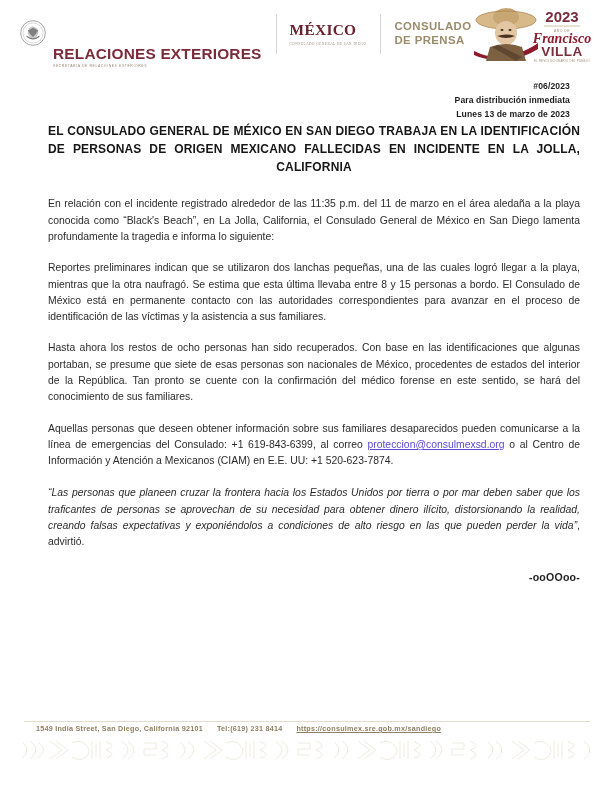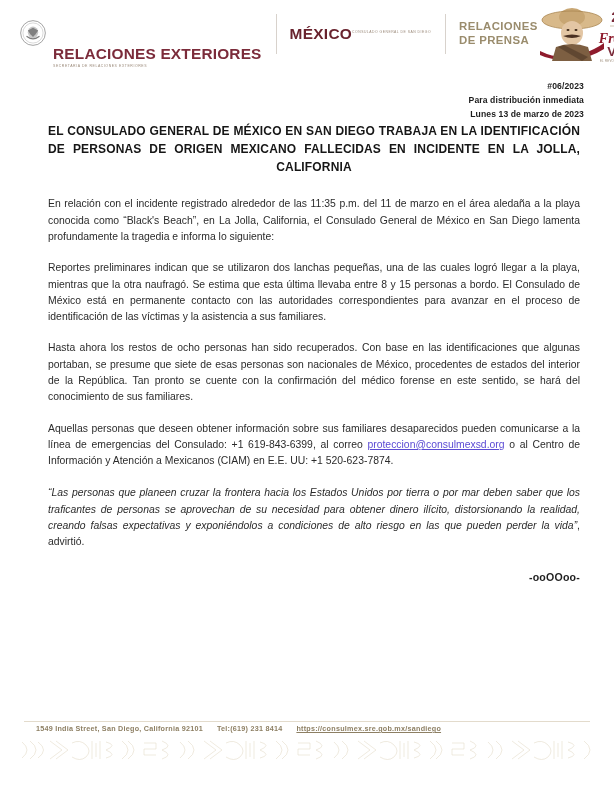--- a/index.html
+++ b/index.html
@@ -61,22 +61,23 @@
   .vdiv {
     width: 1px;
     align-self: stretch;
     margin: 14px 13px 14px 14px;
     background: #d8d2cc;
     flex: 0 0 1px;
   }
 
   .mex-block {
     display: flex;
-    flex-direction: row;
+    flex-direction: column;
     justify-content: space-between;
+    font-family: Liberation Serif, serif;
   }
   .mex-title {
     font-size: 15.4px;
     font-weight: bold;
     color: #69232e;
     letter-spacing: 0.3px;
     line-height: 1;
     white-space: nowrap;
   }
   .mex-sub {
@@ -103,21 +104,21 @@
     position: relative;
     width: 128px;
     height: 62px;
     flex: 0 0 128px;
   }
   .villa-logo svg { display:block; width:100%; height:100%; }
 
   
   .meta {
     text-align: right;
-    padding-right: 30px;
+    padding-right: 44px;
     margin-top: 12px;
     font-size: 8.6px;
     font-weight: bold;
     line-height: 1.62;
     color: #1c1c1c;
     letter-spacing: 0.1px;
   }
 
   
   .doc {
@@ -235,21 +236,21 @@
   <span class="vdiv"></span>
 
   <span class="mex-block">
     <span class="mex-title">MÉXICO</span>
     <span class="mex-sub">CONSULADO GENERAL DE SAN DIEGO</span>
   </span>
 
   <span class="vdiv"></span>
 
   <span class="comunicado">
-    <span>RELACIONES</span><br>
+    <span>CONSULADO</span><br>
     <span>DE PRENSA</span>
   </span>
 
   <span class="villa-logo">
     <svg viewBox="0 0 128 62">
       <defs>
         <clipPath id="vclip">
             <rect x="0" y="0" width="70" height="62"></rect>
           </clipPath>
       </defs>

